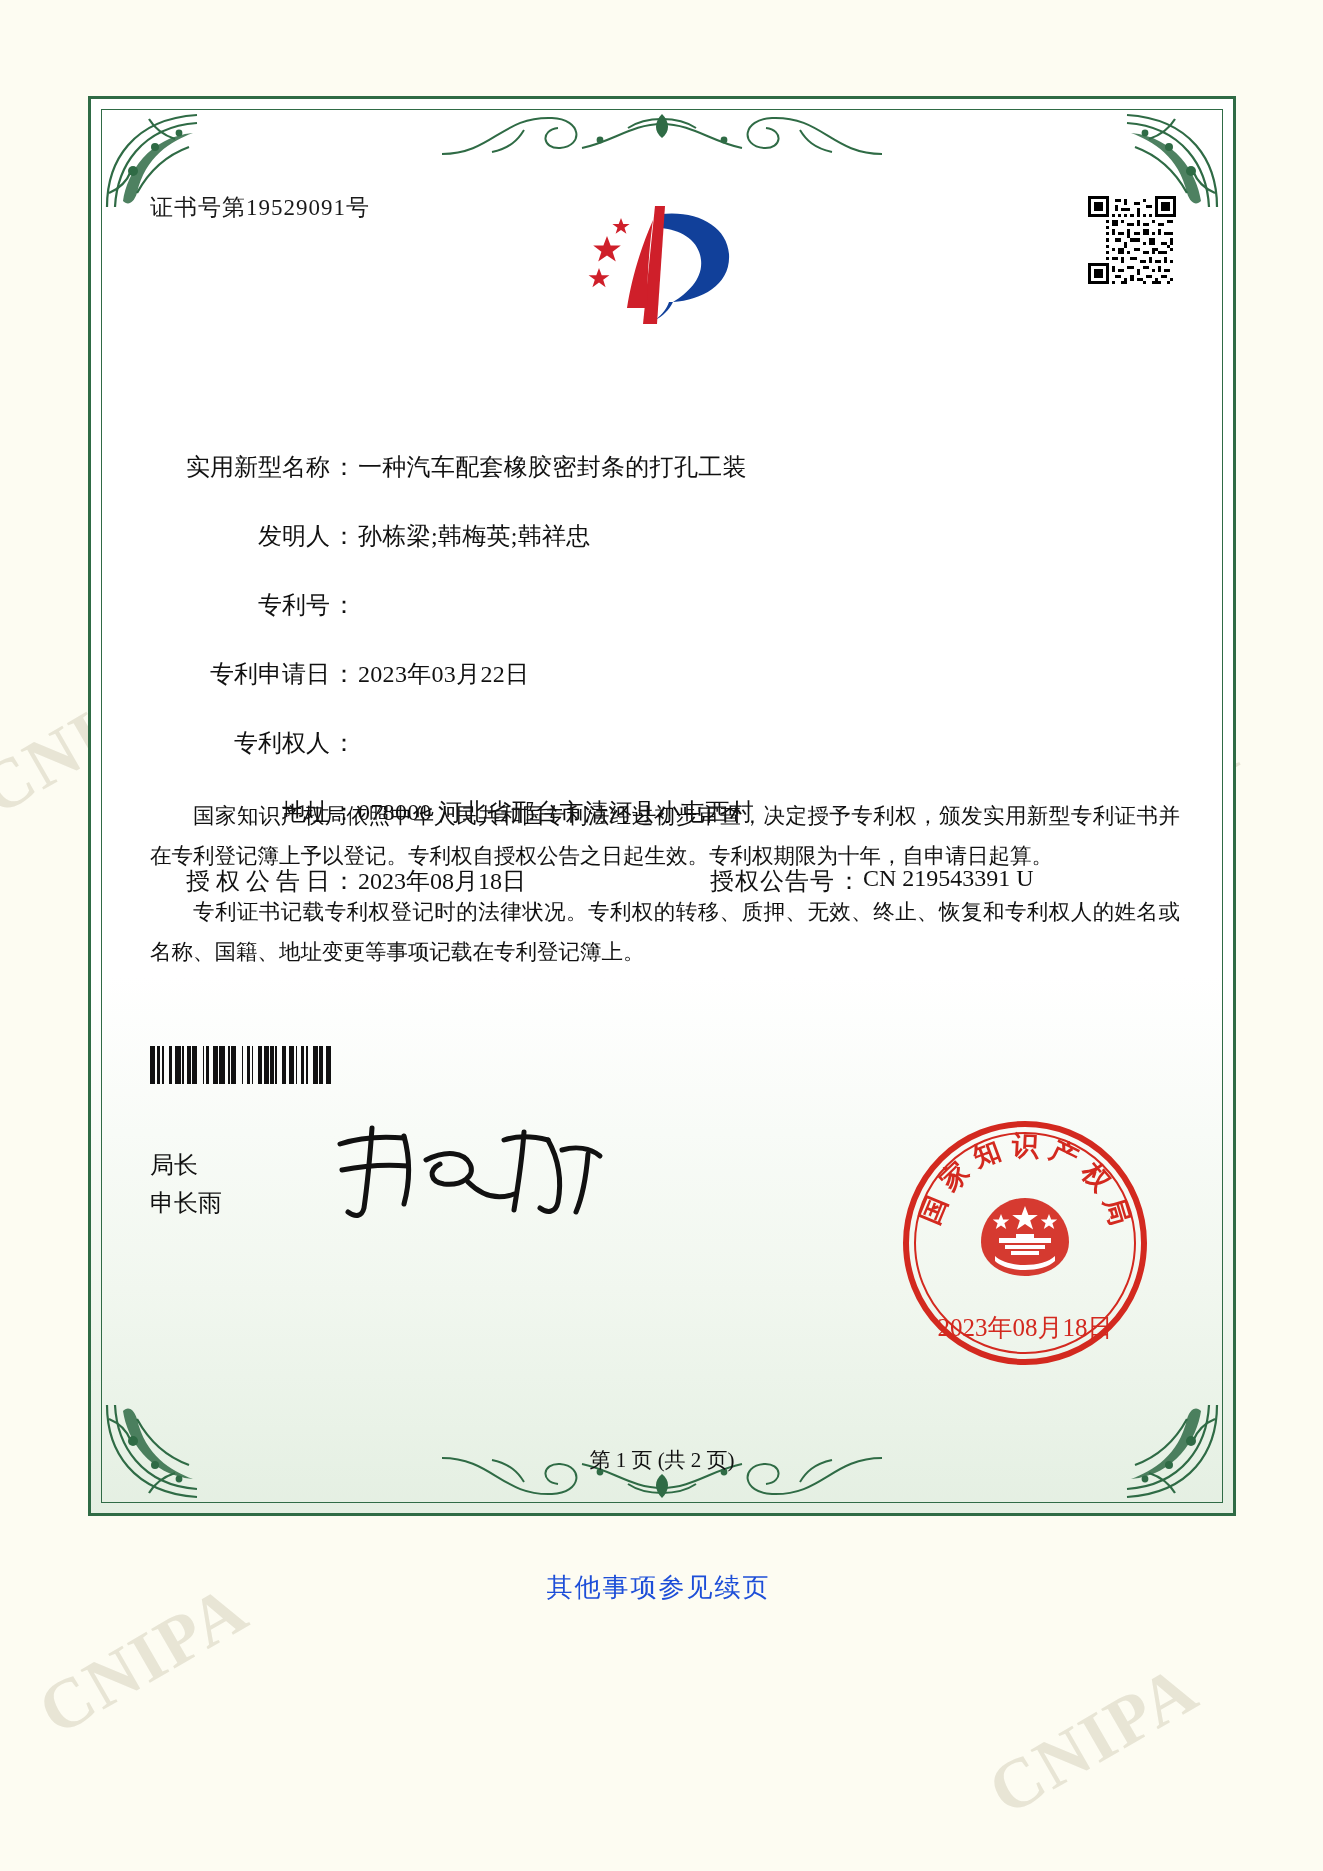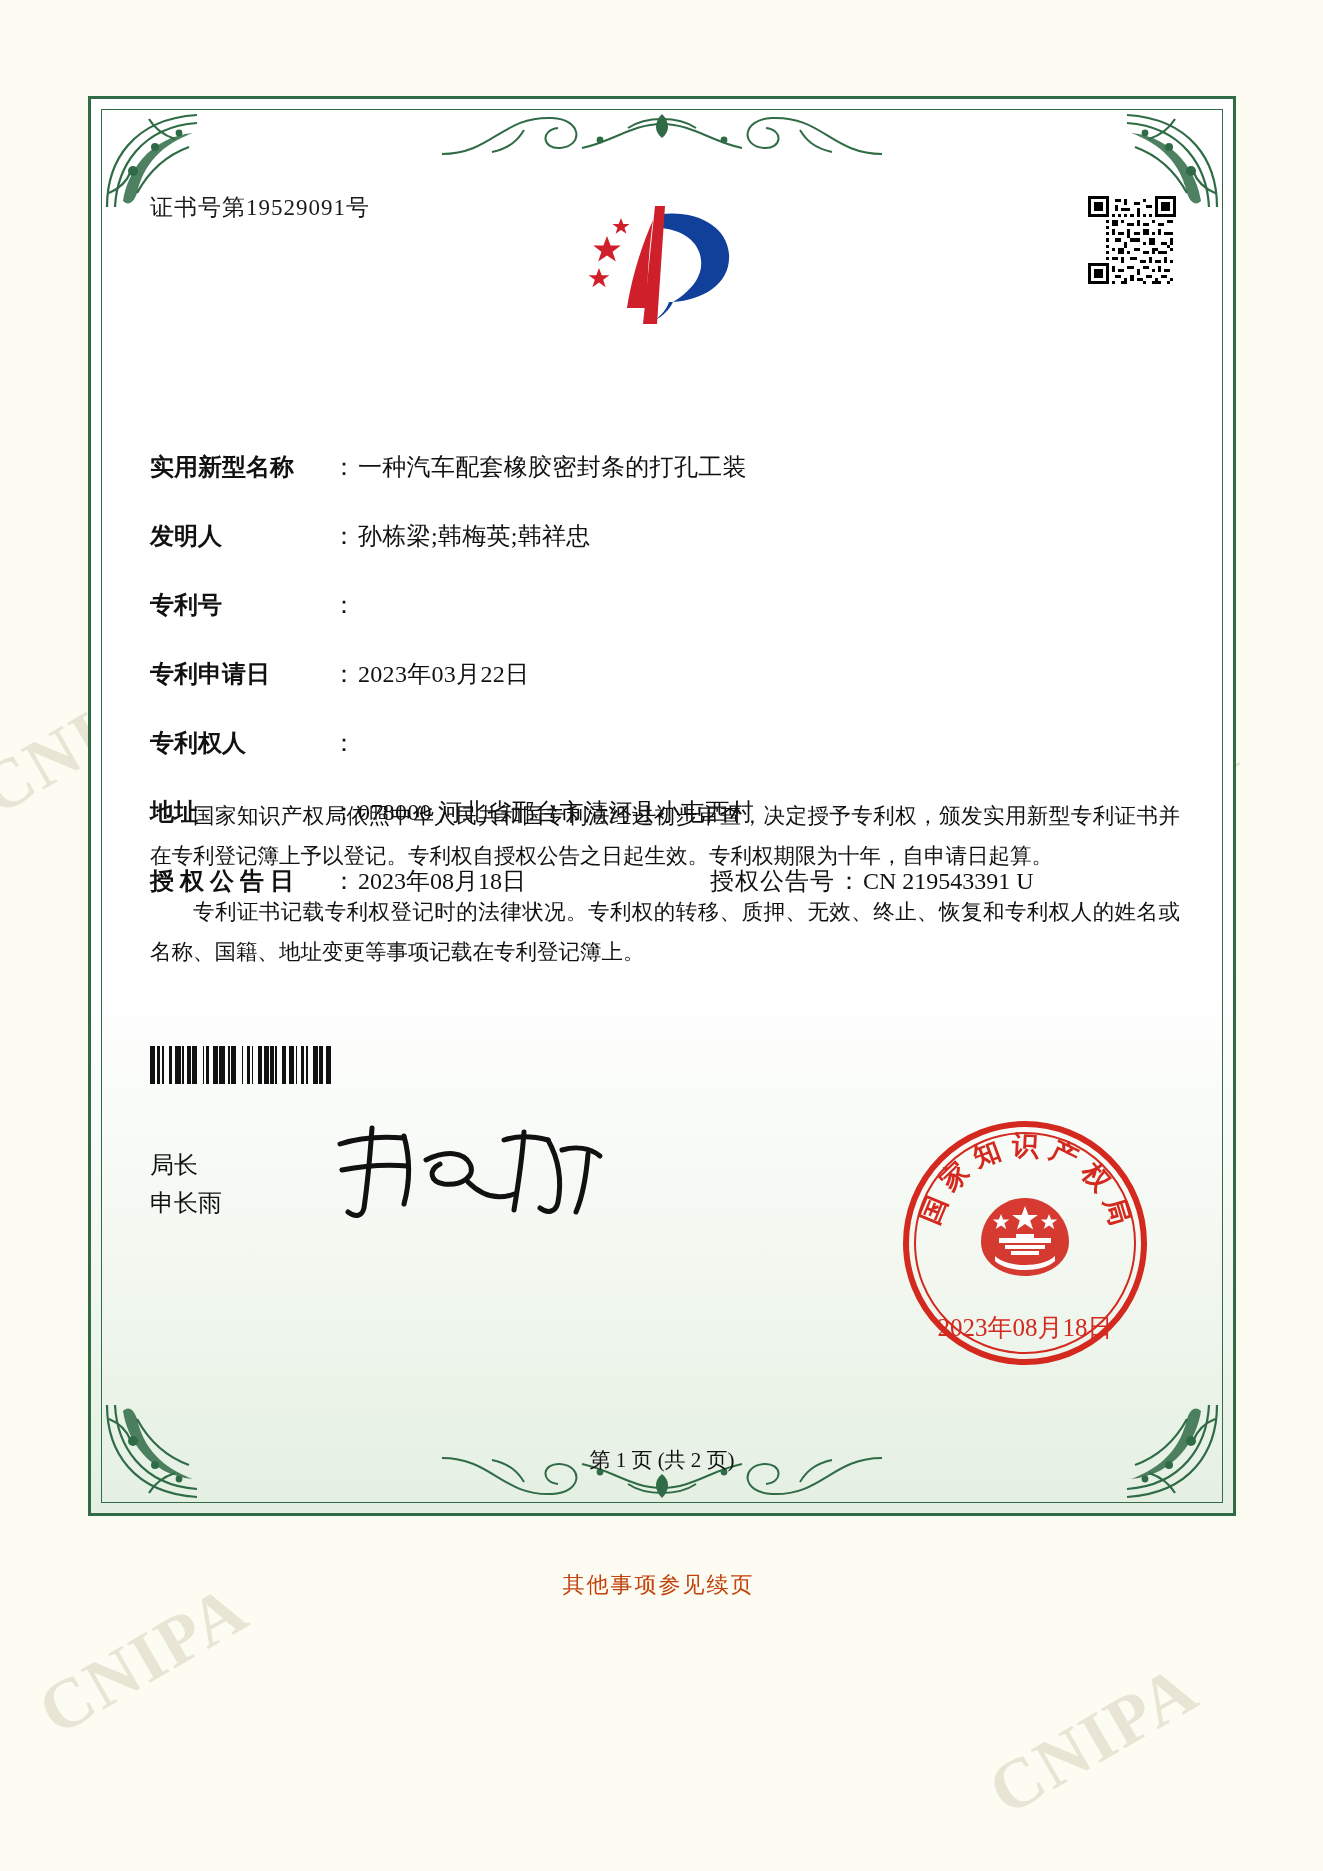--- a/index.html
+++ b/index.html
@@ -135,31 +135,30 @@
     display: flex;
     align-items: baseline;
     margin-bottom: 37px;
     font-size: 24px;
     color: #111;
   }
   .f-label {
     width: 180px;
     flex: none;
     display: flex;
-    justify-content: flex-start;
+    justify-content: flex-end;
     letter-spacing: 0;
-    font-weight: bold;
   }
   .f-label span { display: inline-block; }
   .f-colon { margin: 0 2px 0 2px; }
   .f-value { flex: 1; letter-spacing: .3px; }
 
   .field-row.pair { margin-bottom: 30px; }
   .pair-left { display: flex; align-items: baseline; width: 560px; }
-  .pair-right { display: flex; align-items: center; }
+  .pair-right { display: flex; align-items: flex-start; }
   .pair-right .f-label2 { letter-spacing: 1px; }
 
   .paras {
     position: absolute;
     left: 62px;
     right: 56px;
     top: 700px;
     font-size: 21.5px;
     line-height: 40px;
     color: #111;
@@ -216,23 +215,23 @@
     text-align: center;
     font-size: 21px;
     color: #111;
   }
 
   .footer-note {
     position: absolute;
     left: 0; right: 6px;
     top: 1570px;
     text-align: center;
-    font-size: 22px;
+    font-size: 26px;
     letter-spacing: 2px;
-    color: #c2410c;
+    color: #1d4ed8;
     z-index: 2;
   }
 </style>
 </head>
 <body>
 
 <div class="wm-layer">
   <div class="wm" style="left:120px;  top:180px;">CNIPA</div>
   <div class="wm" style="left:640px;  top:420px;">CNIPA</div>
   <div class="wm" style="left:-30px;  top:700px;">CNIPA</div>

